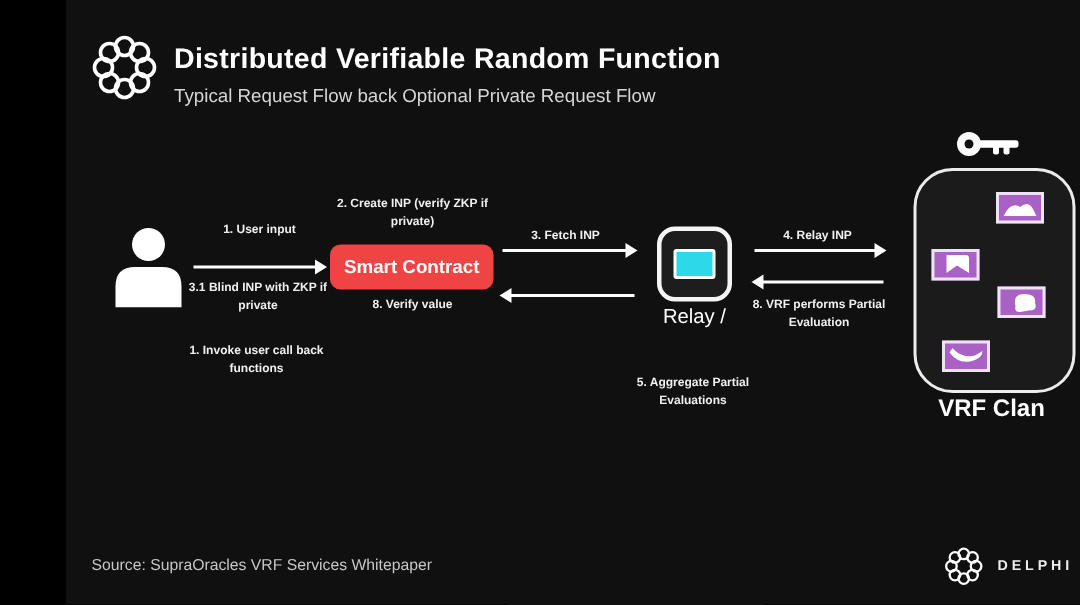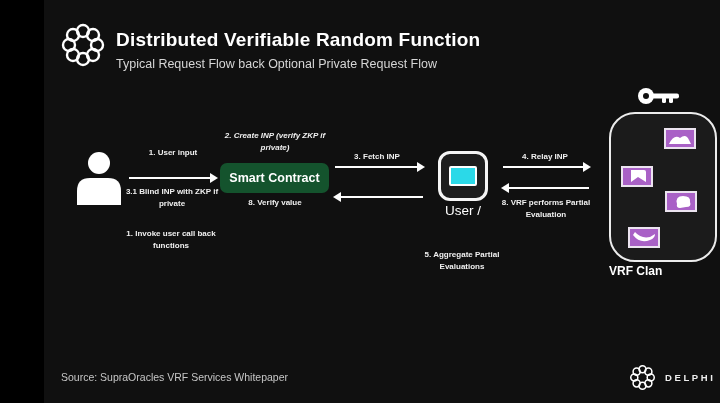--- a/index.html
+++ b/index.html
@@ -33,21 +33,21 @@
     border-bottom:5px solid transparent;
   }
   .arrow.left::after {
     content:""; position:absolute; left:-2px; top:-4px;
     border-right:8px solid #fdfdfd; border-top:5px solid transparent;
     border-bottom:5px solid transparent;
   }
   
   .smart-contract {
     position:absolute; left:176px; top:163px; width:109px; height:30px;
-    background:#14532d; border-radius:7px; display:flex; align-items:center;
+    background:#ef4444; border-radius:7px; display:flex; align-items:center;
     justify-content:center; font-size:12.5px; font-weight:600; color:#ffffff;
   }
   .relay-node {
     position:absolute; left:394px; top:151px; width:44px; height:44px;
     background:#1d1d1d; border:3px solid #f5f5f5; border-radius:12px;
     display:flex; align-items:center; justify-content:center;
   }
   .relay-screen {
     width:24px; height:16px; background:#2bd9e8; border:2px solid #ffffff;
     border-radius:2px;
@@ -61,22 +61,22 @@
     background:#1b1b1b; border:2px solid #ececec; border-radius:26px;
   }
   .vrf-tile {
     position:absolute; width:32px; height:21px; background:#a961c6;
     border:2px solid #ece4f0; box-sizing:border-box;
     display:flex; align-items:center; justify-content:center;
   }
   .vrf-tile svg { display:block; }
   .key-icon { position:absolute; left:593px; top:84px; width:44px; height:24px; }
   .vrf-label {
-    position:absolute; left:565px; top:264px; width:104px; 
-    font-size:12px; font-weight:600; color:#ffffff;
+    position:absolute; left:565px; top:264px; width:104px; text-align:center;
+    font-size:16px; font-weight:600; color:#ffffff;
   }
   .user-icon { position:absolute; left:30px; top:151px; width:50px; height:54px; }
   
   .source {
     position:absolute; left:17px; top:371px; font-size:10.5px; color:#c6c6c6;
   }
   .brand { position:absolute; left:585px; top:364px; display:flex; align-items:center; }
   .brand svg { width:27px; height:27px; }
   .brand-text {
     margin-left:9px; font-size:9.5px; font-weight:600; letter-spacing:2.6px;
@@ -108,38 +108,38 @@
     <path d="M3 54 V40 Q3 27 16 27 H34 Q47 27 47 40 V54 Z" fill="#ffffff"></path>
   </svg>
 
   <div class="arrow right" style="left:85px; top:177px; width:87px;"></div>
   <div class="arrow right" style="left:291px; top:166px; width:88px;"></div>
   <div class="arrow left" style="left:291px; top:196px; width:88px;"></div>
   <div class="arrow right" style="left:459px; top:166px; width:86px;"></div>
   <div class="arrow left" style="left:459px; top:187px; width:86px;"></div>
 
   <div class="lbl" style="left:89px;  top:147px; width:80px;">1. User input</div>
-  <div class="lbl" style="left:171px; top:130px; width:120px;font-style:italic;">2. Create INP (verify ZKP if private)</div>
+  <div class="lbl" style="left:171px; top:130px; width:120px;">2. Create INP (verify ZKP if private)</div>
   <div class="lbl" style="left:293px; top:151px; width:80px;">3. Fetch INP</div>
   <div class="lbl" style="left:72px;  top:186px; width:112px;">3.1 Blind INP with ZKP if private</div>
   <div class="lbl" style="left:461px; top:151px; width:80px;text-align:center;">4. Relay INP</div>
   <div class="lbl" style="left:450px; top:197px; width:104px;">8. VRF performs Partial Evaluation</div>
   <div class="lbl" style="left:372px; top:249px; width:92px;">5. Aggregate Partial Evaluations</div>
   <div class="lbl" style="left:191px; top:197px; width:80px;">8. Verify value</div>
   <div class="lbl" style="left:75px;  top:228px; width:104px;">1. Invoke user call back functions</div>
 
   <div class="smart-contract">
     <span>Smart Contract</span>
   </div>
 
   <div class="relay-node">
     <div class="relay-screen"></div>
   </div>
   <div class="relay-label">
-    <div>User /</div>
+    <div>Relay /</div>
   </div>
 
   <svg class="key-icon" viewBox="0 0 44 24">
     <circle cx="9" cy="12" r="8" fill="#ffffff"></circle>
     <circle cx="9" cy="12" r="3" fill="#101010"></circle>
     <rect x="15" y="9.5" width="27" height="5" rx="2" fill="#ffffff"></rect>
     <rect x="25" y="13" width="4" height="6" rx="1.5" fill="#ffffff"></rect>
     <rect x="32" y="13" width="4" height="6" rx="1.5" fill="#ffffff"></rect>
   </svg>
 

